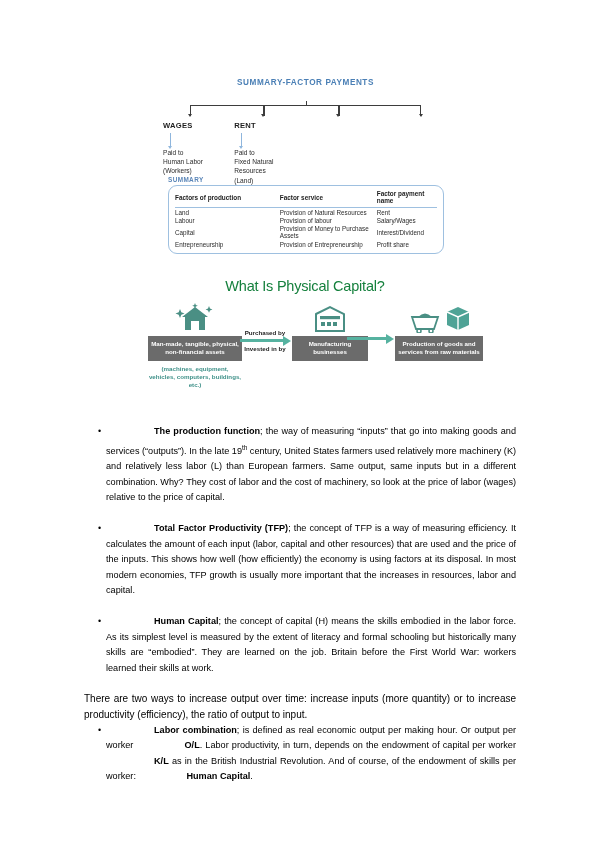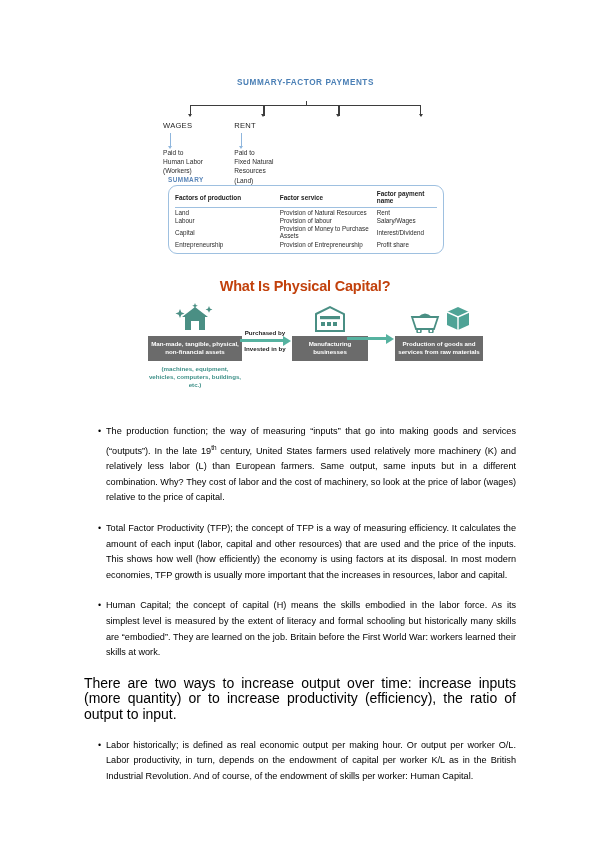--- a/index.html
+++ b/index.html
@@ -10,57 +10,57 @@
   .fig1{position:absolute;left:163px;top:78px;width:285px;height:85px;}
   .fig1-title{text-align:center;font-size:8.2px;font-weight:bold;letter-spacing:.55px;color:#4a7fb5;}
   .tree{position:relative;height:26px;margin-top:8px;}
   .tree .hbar{position:absolute;left:27px;right:27px;top:10px;height:1.4px;background:#3d3d3d;}
   .tree .stub{position:absolute;top:6px;width:1.4px;height:5px;background:#3d3d3d;left:50%;}
   .tree .drop{position:absolute;top:10px;width:1.4px;height:11px;background:#3d3d3d;}
   .tree .endL{left:27px;} .tree .endR{right:27px;width:1.4px;background:#3d3d3d;}
   .tree .tick{position:absolute;top:19px;width:0;height:0;border-left:2.6px solid transparent;border-right:2.6px solid transparent;border-top:3.4px solid #3d3d3d;margin-left:-1.9px;}
   .cols{display:flex;}
   .col{width:25%;padding-right:4px;box-sizing:border-box;}
-  .col .hd{font-size:7.6px;font-weight:normal;color:#1d1d1d;letter-spacing:.25px;margin-bottom:3px;}
+  .col .hd{font-size:7.6px;font-weight:bold;color:#1d1d1d;letter-spacing:.25px;margin-bottom:3px;}
   .arrow-v{width:1.1px;height:13px;background:#8fb6dd;margin:0 0 2px 7px;position:relative;}
   .arrow-v:after{content:"";position:absolute;bottom:-3px;left:-2px;width:0;height:0;border-left:2.6px solid transparent;border-right:2.6px solid transparent;border-top:3.6px solid #8fb6dd;}
   .col .ln{font-size:6.6px;line-height:9.2px;color:#2b2b2b;}
 
   
   .fig2{position:absolute;left:168px;top:176px;width:276px;height:70px;}
   .fig2 .cap{font-size:6.4px;font-weight:bold;color:#5b86b8;letter-spacing:.4px;margin-bottom:2px;}
   .fig2 .box{border:1px solid #9ec0e0;border-radius:9px;padding:4px 6px 5px 6px;box-sizing:border-box;}
   table.sum{width:100%;border-collapse:collapse;}
   table.sum th{font-size:6.4px;font-weight:bold;text-align:left;color:#1d1d1d;padding:0 0 2.5px 0;border-bottom:.8px solid #9ec0e0;}
   table.sum td{font-size:6.3px;color:#2b2b2b;padding:1.3px 0 0 0;}
   .c1{width:40%;} .c2{width:37%;} .c3{width:23%;}
 
   
   .fig3{position:absolute;left:140px;top:278px;width:330px;height:128px;}
-  .fig3 .ttl{text-align:center;font-size:14.5px;font-weight:bold;color:#c2410c;letter-spacing:-.2px;margin-bottom:9px;}
+  .fig3 .ttl{text-align:center;font-size:14.5px;font-weight:normal;color:#15803d;letter-spacing:-.2px;margin-bottom:9px;}
   .flow{position:relative;height:72px;}
   .nodeA{position:absolute;left:8px;top:0;width:94px;text-align:center;}
   .nodeB{position:absolute;left:152px;top:0;width:76px;text-align:center;}
   .nodeC{position:absolute;left:255px;top:0;width:88px;text-align:center;}
   .glyph{height:30px;display:flex;align-items:flex-end;justify-content:center;gap:3px;}
   .gbox{background:#6b6b6b;color:#fff;font-size:6.2px;font-weight:bold;line-height:8.4px;padding:4px 3px;margin-top:3px;}
   .subnote{font-size:6.2px;font-weight:bold;color:#3f9189;line-height:8.2px;text-align:center;margin-top:4px;}
   .arrowbox{position:absolute;top:26px;width:54px;text-align:center;}
   .ab1{left:98px;} .ab2{left:205px;top:31px;width:50px;}
   .albl{font-size:6.2px;font-weight:bold;color:#1d1d1d;}
   .abar{height:3.4px;background:#56b2a0;margin:3px 8px 3px 2px;position:relative;}
   .abar:after{content:"";position:absolute;right:-7px;top:-3px;width:0;height:0;border-top:5px solid transparent;border-bottom:5px solid transparent;border-left:8px solid #56b2a0;}
 
   
   .body{position:absolute;left:84px;top:424px;width:432px;}
   .bullet{display:flex;margin-bottom:15px;}
   .bullet .dot{width:22px;flex:none;font-size:9px;line-height:15.6px;text-align:left;padding-left:14px;box-sizing:border-box;}
   .bullet .txt{flex:1;font-size:9.15px;line-height:15.6px;text-align:justify;color:#000;}
-  .plain{font-size:14px;line-height:15.6px;text-align:justify;color:#000;margin-bottom:15px;}
-  b{font-weight:normal;}
+  .plain{font-size:10px;line-height:15.6px;text-align:justify;color:#000;}
+  b{font-weight:bold;margin-left:48px;}
   sup{font-size:6.4px;vertical-align:super;}
 </style>
 </head>
 <body>
 
 <div class="page">
 
   <div class="fig1">
     <div class="fig1-title">SUMMARY-FACTOR PAYMENTS</div>
     <div class="tree">
@@ -205,17 +205,17 @@
 
     <div class="bullet">
       <div class="dot">•</div>
       <div class="txt"><b>Human Capital</b><span>; the concept of capital (H) means the skills embodied in the labor force. As its simplest level is measured by the extent of literacy and formal schooling but historically many skills are “embodied”. They are learned on the job. Britain before the First World War: workers learned their skills at work.</span></div>
     </div>
 
     <div class="plain">There are two ways to increase output over time: increase inputs (more quantity) or to increase productivity (efficiency), the ratio of output to input.</div>
 
     <div class="bullet">
       <div class="dot">•</div>
-      <div class="txt"><b>Labor historically</b><span>; is defined as real economic output per making hour. Or output per worker </span><b>O/L</b><span>. Labor productivity, in turn, depends on the endowment of capital per worker </span><b>K/L</b><span> as in the British Industrial Revolution. And of course, of the endowment of skills per worker: </span><b>Human Capital</b><span>.</span></div>
+      <div class="txt"><b>Labor combination</b><span>; is defined as real economic output per making hour. Or output per worker </span><b>O/L</b><span>. Labor productivity, in turn, depends on the endowment of capital per worker </span><b>K/L</b><span> as in the British Industrial Revolution. And of course, of the endowment of skills per worker: </span><b>Human Capital</b><span>.</span></div>
     </div>
 
   </div>
 </div>
 
 </body></html>

